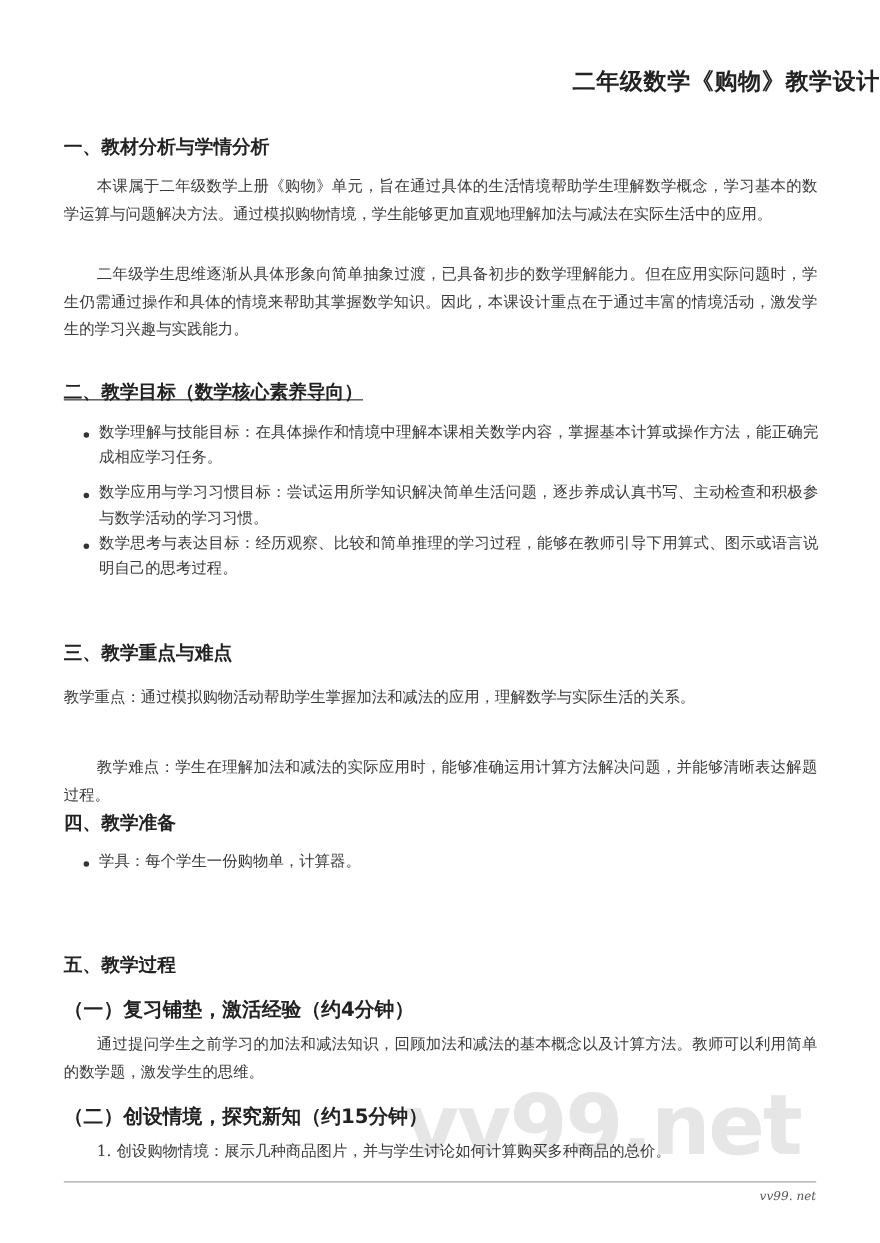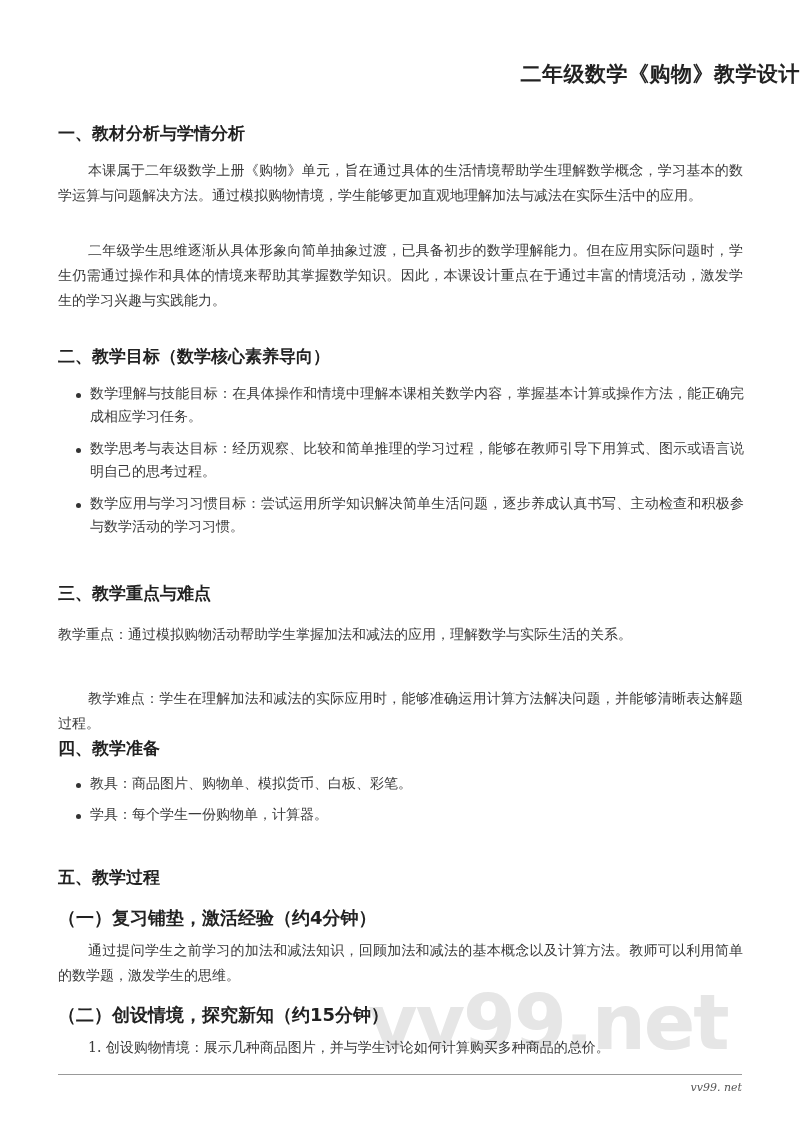--- a/index.html
+++ b/index.html
@@ -58,34 +58,33 @@
 
   <div class="watermark">vv99.net</div>
 
   <div class="content">
     <div class="title">二年级数学《购物》教学设计</div>
 
     <div class="h1" style="top:122px;">一、教材分析与学情分析</div>
     <div class="para indent" style="top:158px;">本课属于二年级数学上册《购物》单元，旨在通过具体的生活情境帮助学生理解数学概念，学习基本的数学运算与问题解决方法。通过模拟购物情境，学生能够更加直观地理解加法与减法在实际生活中的应用。</div>
     <div class="para indent" style="top:238px;">二年级学生思维逐渐从具体形象向简单抽象过渡，已具备初步的数学理解能力。但在应用实际问题时，学生仍需通过操作和具体的情境来帮助其掌握数学知识。因此，本课设计重点在于通过丰富的情境活动，激发学生的学习兴趣与实践能力。</div>
 
-    <div class="h1" style="top:345px;">二、教学目标（数学核心素养导向）</div>
+    <div class="h1" style="top:345px;text-decoration:underline;">二、教学目标（数学核心素养导向）</div>
     <ul class="list" style="top:382px;">
       <li style="margin-bottom:9px;"><span class="bullet"></span><span>数学理解与技能目标：在具体操作和情境中理解本课相关数学内容，掌握基本计算或操作方法，能正确完成相应学习任务。</span></li>
+      <li><span class="bullet"></span><span>数学应用与学习习惯目标：尝试运用所学知识解决简单生活问题，逐步养成认真书写、主动检查和积极参与数学活动的学习习惯。</span></li>
       <li style="margin-bottom:9px;"><span class="bullet"></span><span>数学思考与表达目标：经历观察、比较和简单推理的学习过程，能够在教师引导下用算式、图示或语言说明自己的思考过程。</span></li>
-      <li><span class="bullet"></span><span>数学应用与学习习惯目标：尝试运用所学知识解决简单生活问题，逐步养成认真书写、主动检查和积极参与数学活动的学习习惯。</span></li>
     </ul>
 
     <div class="h1" style="top:582px;">三、教学重点与难点</div>
     <div class="para" style="top:622px;">教学重点：通过模拟购物活动帮助学生掌握加法和减法的应用，理解数学与实际生活的关系。</div>
     <div class="para indent" style="top:686px;">教学难点：学生在理解加法和减法的实际应用时，能够准确运用计算方法解决问题，并能够清晰表达解题过程。</div>
 
     <div class="h1" style="top:737px;text-align:right;">四、教学准备</div>
     <ul class="list" style="top:772px;">
-      <li style="margin-bottom:8px;"><span class="bullet"></span><span>教具：商品图片、购物单、模拟货币、白板、彩笔。</span></li>
       <li><span class="bullet"></span><span>学具：每个学生一份购物单，计算器。</span></li>
     </ul>
 
     <div class="h1" style="top:866px;">五、教学过程</div>
     <div class="h2" style="top:906px;">（一）复习铺垫，激活经验（约4分钟）</div>
     <div class="para indent" style="top:938px;">通过提问学生之前学习的加法和减法知识，回顾加法和减法的基本概念以及计算方法。教师可以利用简单的数学题，激发学生的思维。</div>
     <div class="h2" style="top:1003px;">（二）创设情境，探究新知（约15分钟）</div>
     <div class="para indent" style="top:1035px;">1. 创设购物情境：展示几种商品图片，并与学生讨论如何计算购买多种商品的总价。</div>
   </div>
 

